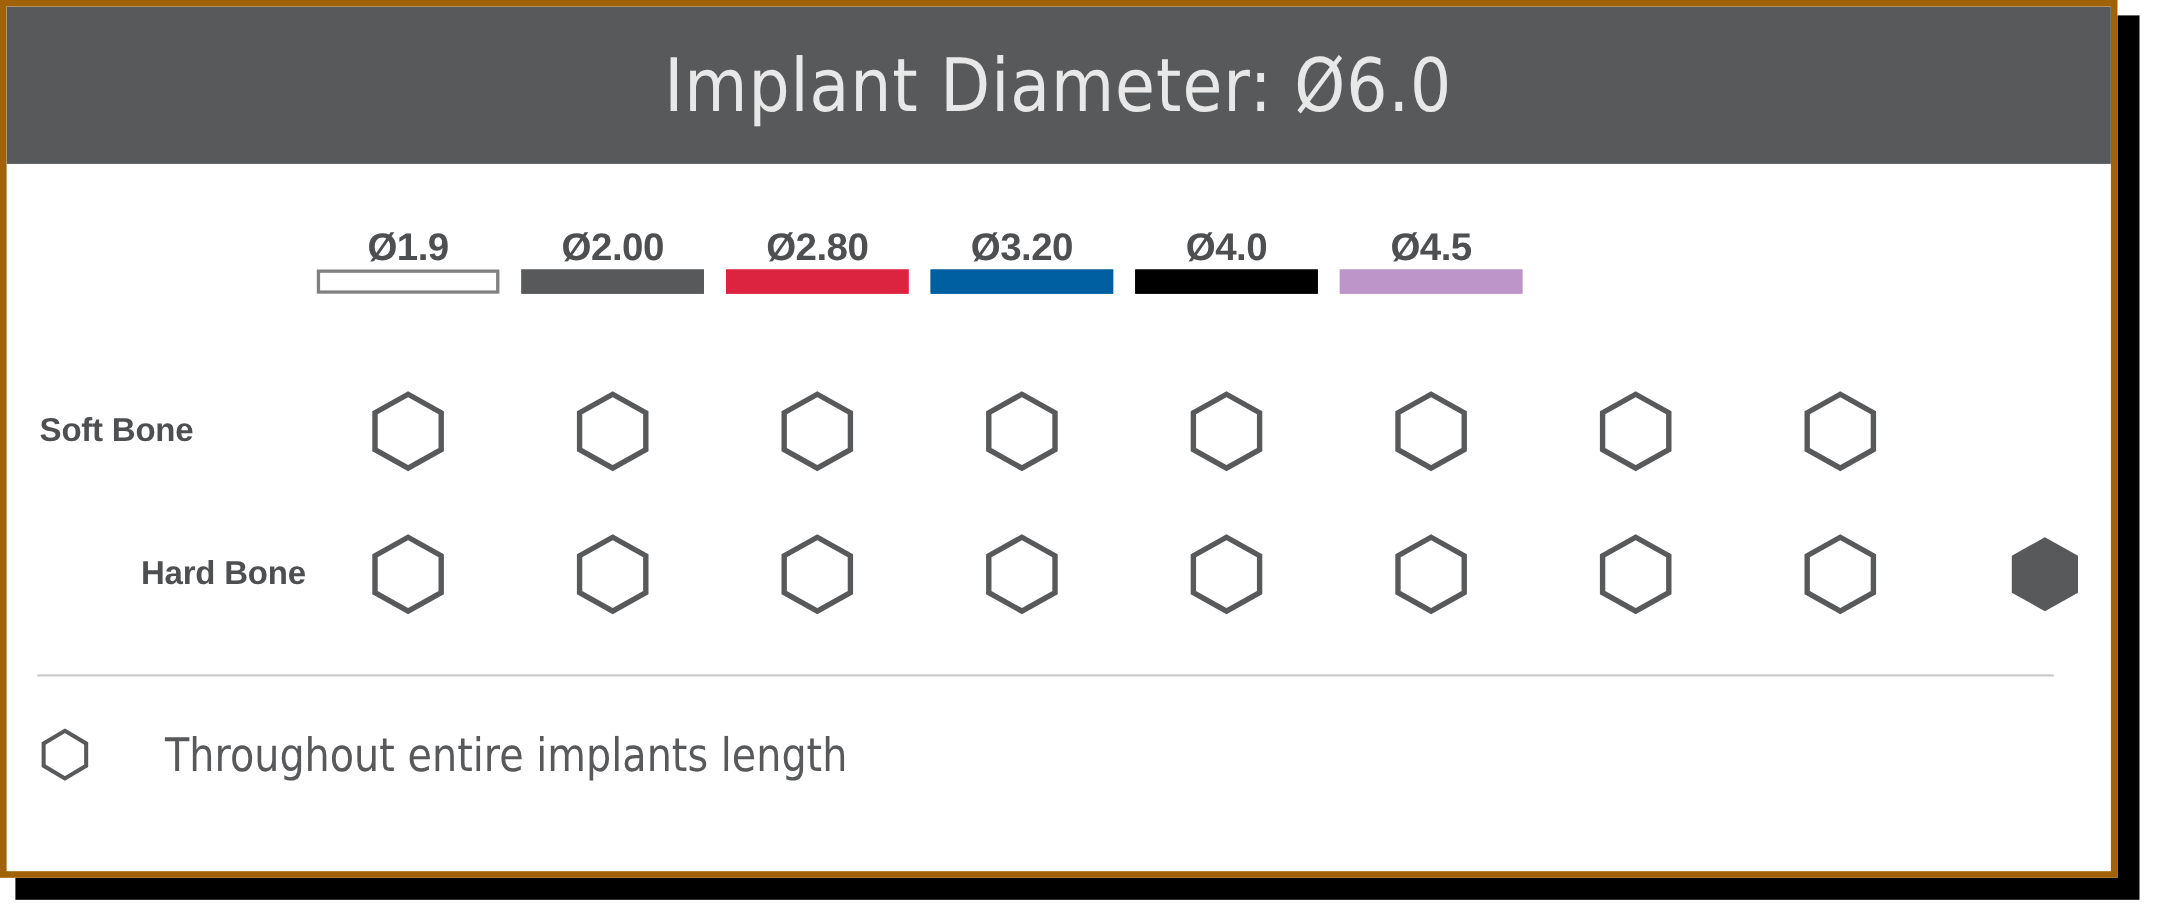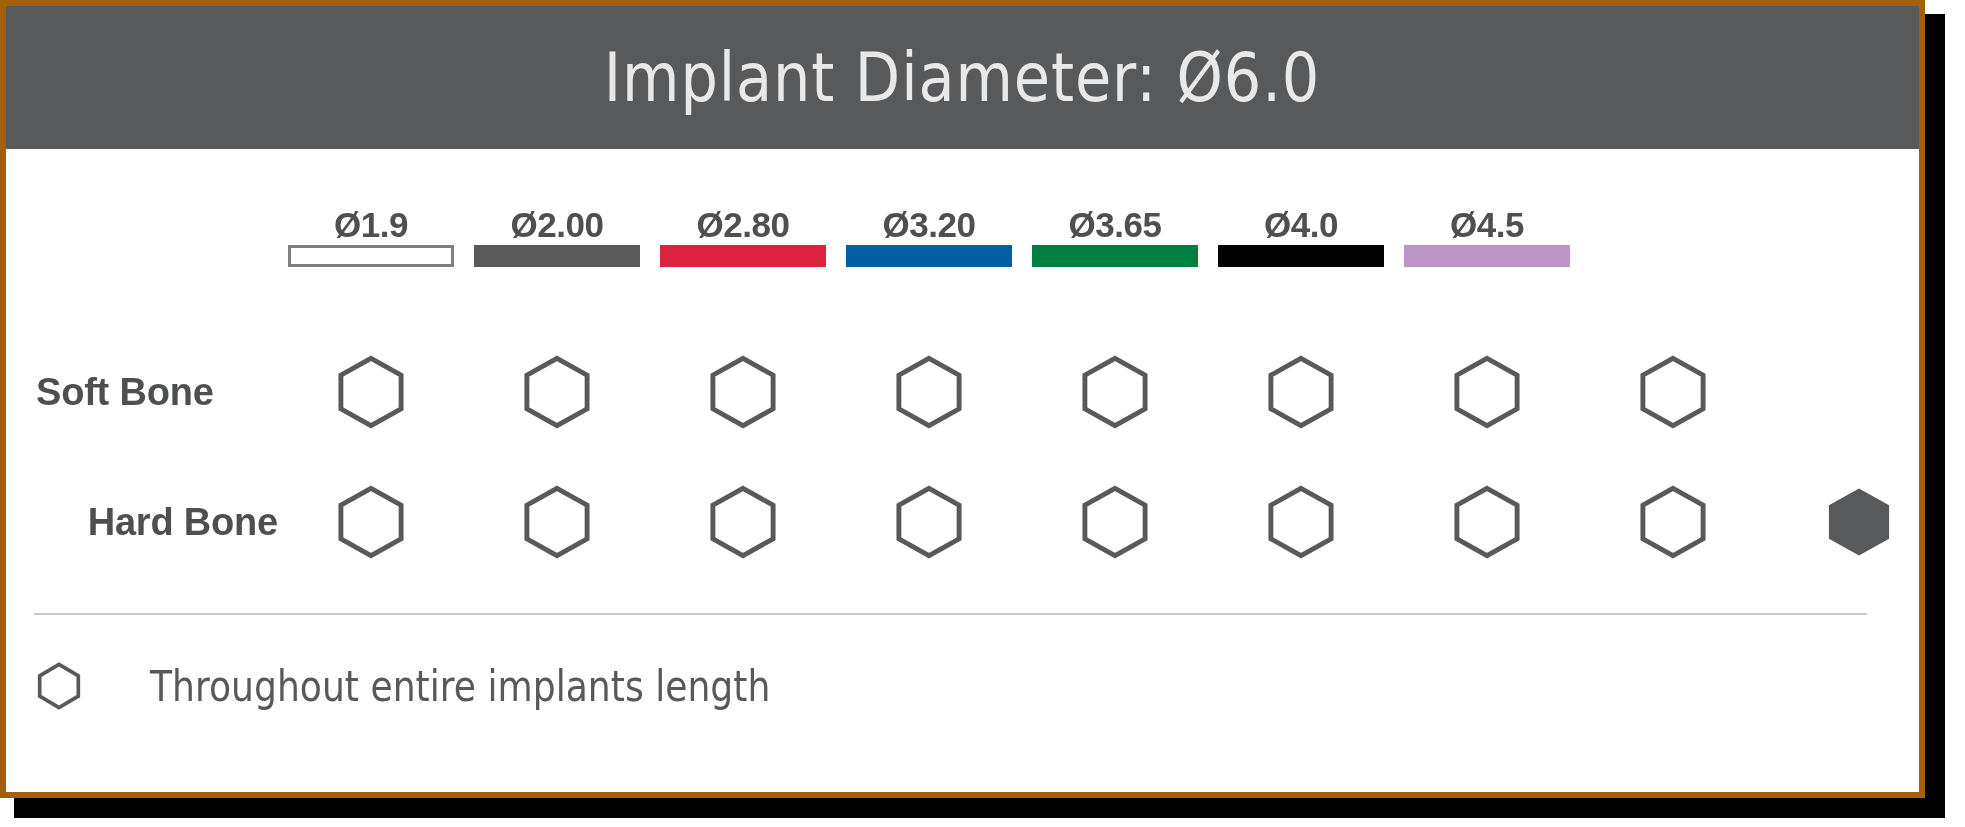--- a/index.html
+++ b/index.html
@@ -75,21 +75,21 @@
     align-items: center;
   }
 
   
   .label-cell {
     width: 272px;
     flex: 0 0 272px;
     padding-left: 30px;
     box-sizing: border-box;
     color: #4d4f51;
-    font-size: 38px;
+    font-size: 30px;
     font-weight: bold;
     font-family: "Liberation Sans", sans-serif;
     letter-spacing: -0.2px;
   }
 
   .cells {
     display: flex;
     flex: 1 1 auto;
   }
   .cell {
@@ -196,24 +196,20 @@
             </div>
             <div class="cell">
               <div class="diam-label">Ø2.80</div>
               <div class="color-bar" style="background: rgb(220, 36, 64); border: 3px solid rgb(220, 36, 64);"></div>
             </div>
             <div class="cell">
               <div class="diam-label">Ø3.20</div>
               <div class="color-bar" style="background: rgb(0, 95, 160); border: 3px solid rgb(0, 95, 160);"></div>
             </div>
             <div class="cell">
-              <div class="diam-label">Ø3.65</div>
-              <div class="color-bar" style="background: rgb(0, 128, 64); border: 3px solid rgb(0, 128, 64);"></div>
-            </div>
-            <div class="cell">
               <div class="diam-label">Ø4.0</div>
               <div class="color-bar" style="background: rgb(0, 0, 0); border: 3px solid rgb(0, 0, 0);"></div>
             </div>
             <div class="cell">
               <div class="diam-label">Ø4.5</div>
               <div class="color-bar" style="background: rgb(189, 149, 200); border: 3px solid rgb(189, 149, 200);"></div>
             </div>
           </div>
       </div>
 

